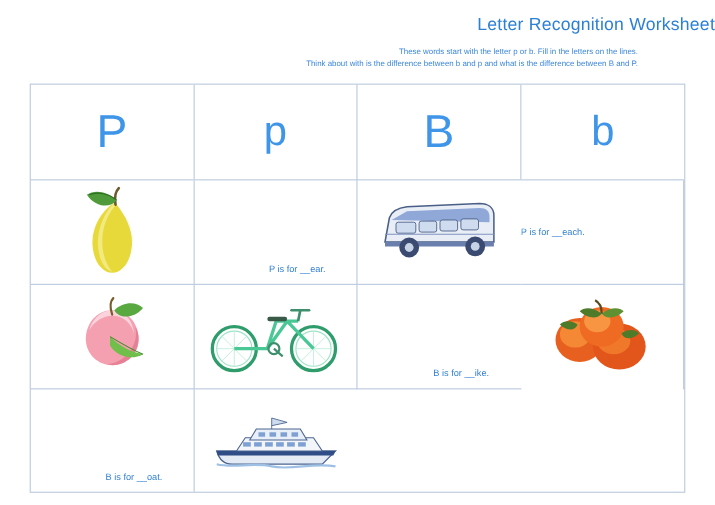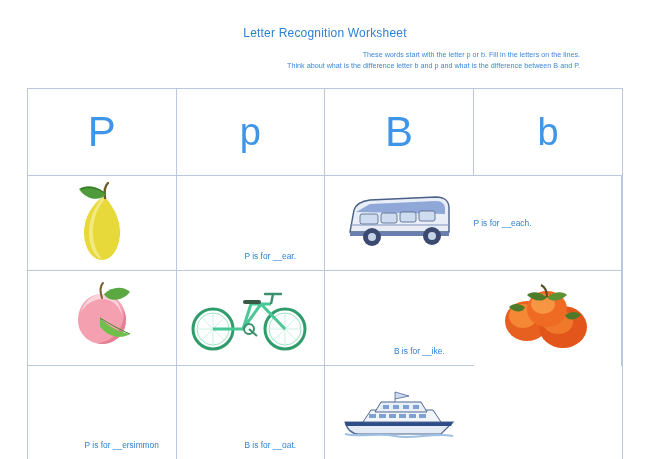--- a/index.html
+++ b/index.html
@@ -13,25 +13,25 @@
     font-family: "Liberation Sans", sans-serif;
     overflow: hidden;
   }
   .page {
     position: relative;
     width: 650px;
     height: 459px;
     box-sizing: border-box;
   }
   .title {
-    text-align: center;
+    text-align: right;
     color: #2b7fd4;
-    font-size: 12px;
+    font-size: 16px;
     font-weight: normal;
-    margin-top: 26px;
+    margin-top: 14px;
     letter-spacing: 0.2px;
   }
   .subtitle {
     text-align: right;
     color: #3c87d8;
     font-size: 7.2px;
     line-height: 11px;
     margin-top: 9px;
     padding: 0 70px;
   }
@@ -113,21 +113,21 @@
   svg { display: block; }
 </style>
 </head>
 <body>
 
 <div class="page">
 
   <div class="title">Letter Recognition Worksheet</div>
   <div class="subtitle">
     <div>These words start with the letter p or b. Fill in the letters on the lines.</div>
-    <div>Think about what is the difference letter b and p and what is the difference between B and P.</div>
+    <div>Think about with is the difference between b and p and what is the difference between B and P.</div>
   </div>
 
   <div class="grid">
 
     <div class="cell hdr-span">
       <div class="hdr-inner">
         <div class="hdr-half divider">
           <span class="hdr-letter" style="font-size:42px;">P</span>
         </div>
         <div class="hdr-half">
@@ -229,23 +229,20 @@
           <ellipse cx="63" cy="41" rx="15" ry="12" fill="#f48430" opacity="0.75"></ellipse>
           <ellipse cx="52" cy="28" rx="20" ry="18" fill="#ef6a22"></ellipse>
           <ellipse cx="48" cy="23" rx="12" ry="10" fill="#f9a04c" opacity="0.8"></ellipse>
           <path d="M52 16 C44 10 36 10 32 14 C38 20 48 22 52 16 Z" fill="#4e7b2a"></path>
           <path d="M52 16 C60 10 68 10 72 14 C66 20 56 22 52 16 Z" fill="#5f9133"></path>
           <path d="M52 16 C52 10 50 6 46 4" stroke="#5a4a20" stroke-width="2" fill="none"></path>
           <path d="M30 26 C24 22 18 22 14 26 C20 32 28 32 30 26 Z" fill="#4e7b2a"></path>
           <path d="M70 34 C76 30 82 30 86 34 C80 40 72 40 70 34 Z" fill="#4e7b2a"></path>
         </svg>
       </div>
-    </div>
-    <div class="cell last-row">
-      <div class="prompt">P is for __ersimmon</div>
     </div>
     <div class="cell last-row">
       <div class="prompt">B is for __oat.</div>
     </div>
     <div class="cell last-col last-row">
       <div class="art">
         <svg width="124" height="62" viewBox="0 0 124 62">
           <path d="M8 40 L116 40 L104 52 L22 52 C14 52 10 47 8 40 Z" fill="#e4ebf4" stroke="#4c6590" stroke-width="1.2"></path>
           <path d="M8 40 L116 40 L114 44 L9 44 Z" fill="#2f4d86"></path>
           <path d="M26 40 L34 28 L96 28 L104 40 Z" fill="#f2f6fb" stroke="#4c6590" stroke-width="1"></path>

